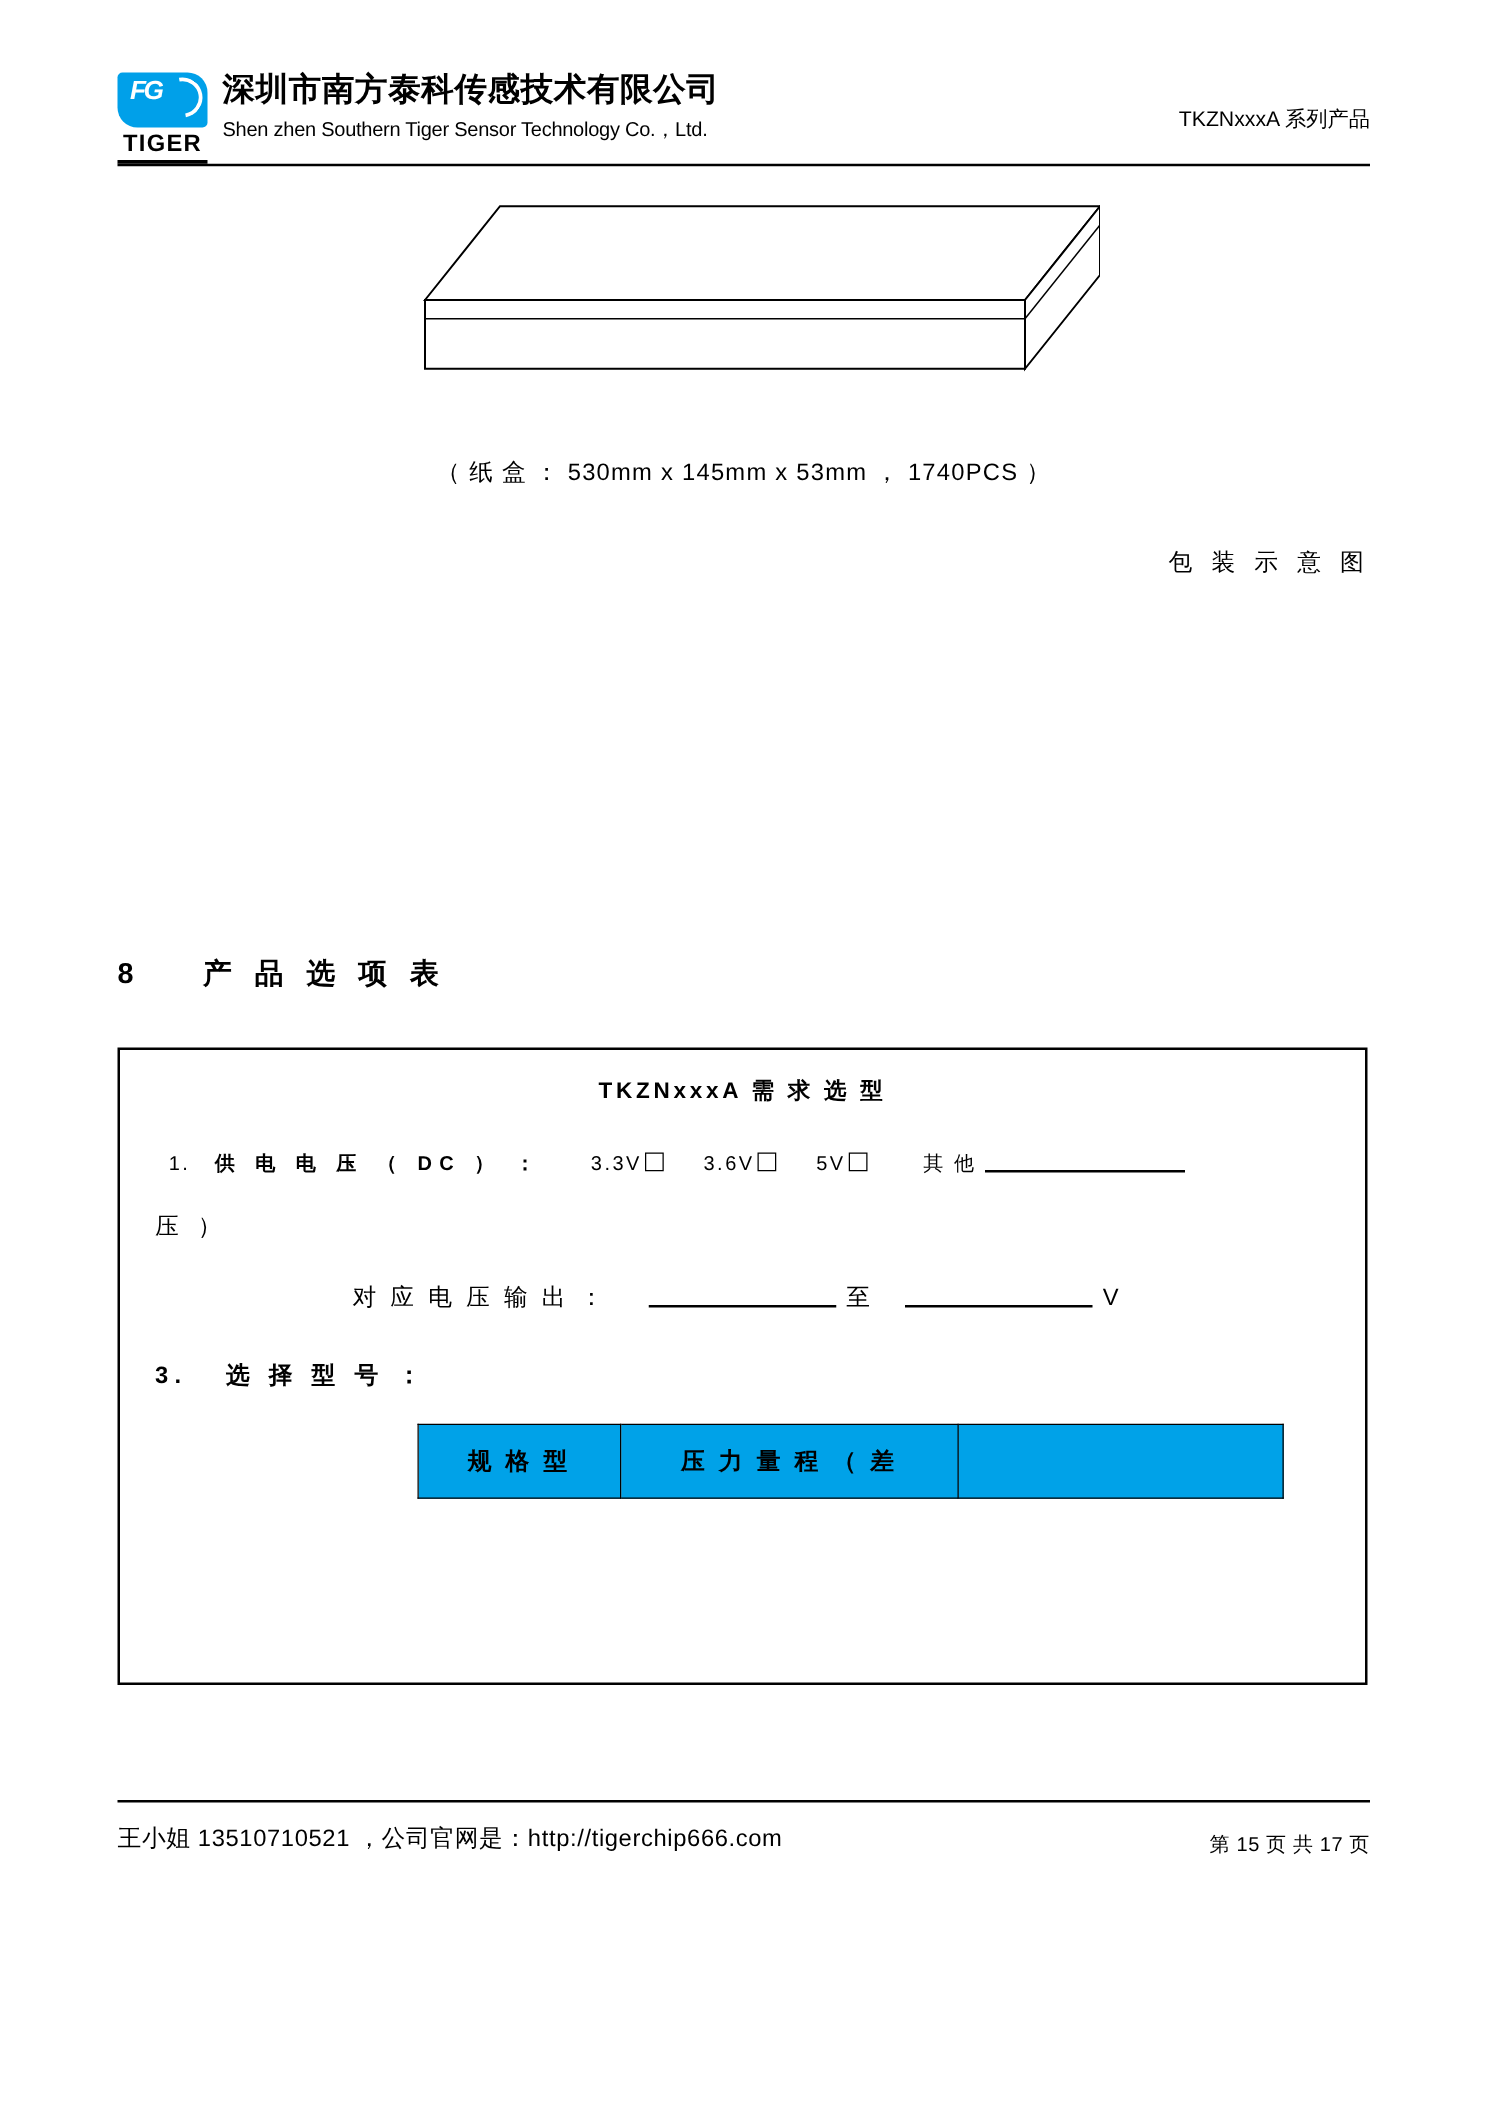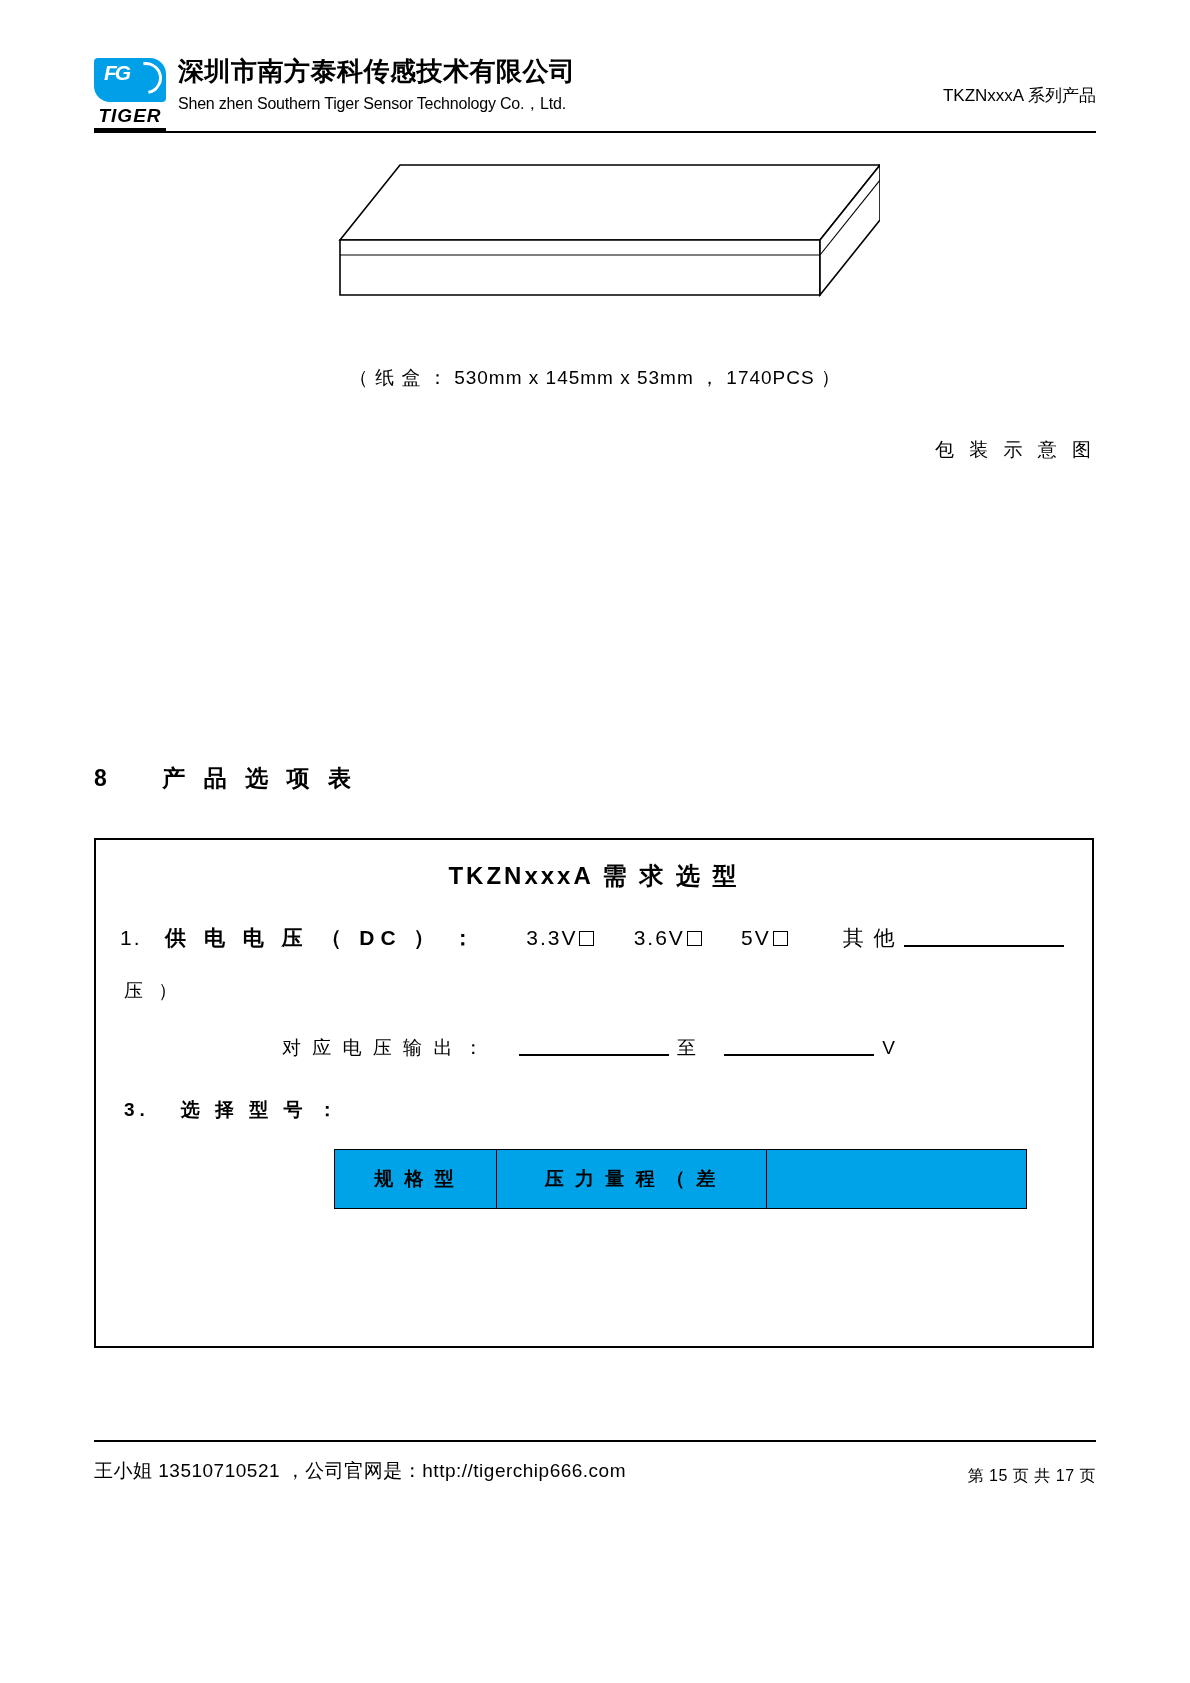--- a/index.html
+++ b/index.html
@@ -57,21 +57,20 @@
     border-radius: 50%;
     border: 3px solid #ffffff;
     border-left-color: transparent;
     border-bottom-color: transparent;
     transform: rotate(35deg);
   }
   .logo-word {
     margin-top: 3px;
     font-size: 19px;
     font-weight: bold;
-    font-style: italic;
     letter-spacing: 1px;
     color: #000;
     text-align: center;
   }
   .logo-word-underline {
     width: 72px;
     height: 3px;
     background: #000;
     margin-top: 1px;
   }
@@ -153,29 +152,29 @@
     position: absolute;
     left: 94px;
     top: 838px;
     width: 1000px;
     height: 510px;
     border: 2px solid #000;
     box-sizing: border-box;
   }
   .form-title {
     text-align: center;
-    font-size: 24px;
+    font-size: 18px;
     font-weight: bold;
     letter-spacing: 3px;
     margin-top: 20px;
   }
   .form-line {
-    font-size: 21px;
+    font-size: 16px;
     letter-spacing: 2px;
-    margin-left: 24px;
+    margin-left: 39px;
     margin-top: 32px;
     white-space: nowrap;
   }
   .form-line .sp-label {
     letter-spacing: 6px;
     font-weight: bold;
   }
   .blank {
     display: inline-block;
     border-bottom: 2px solid #000;

